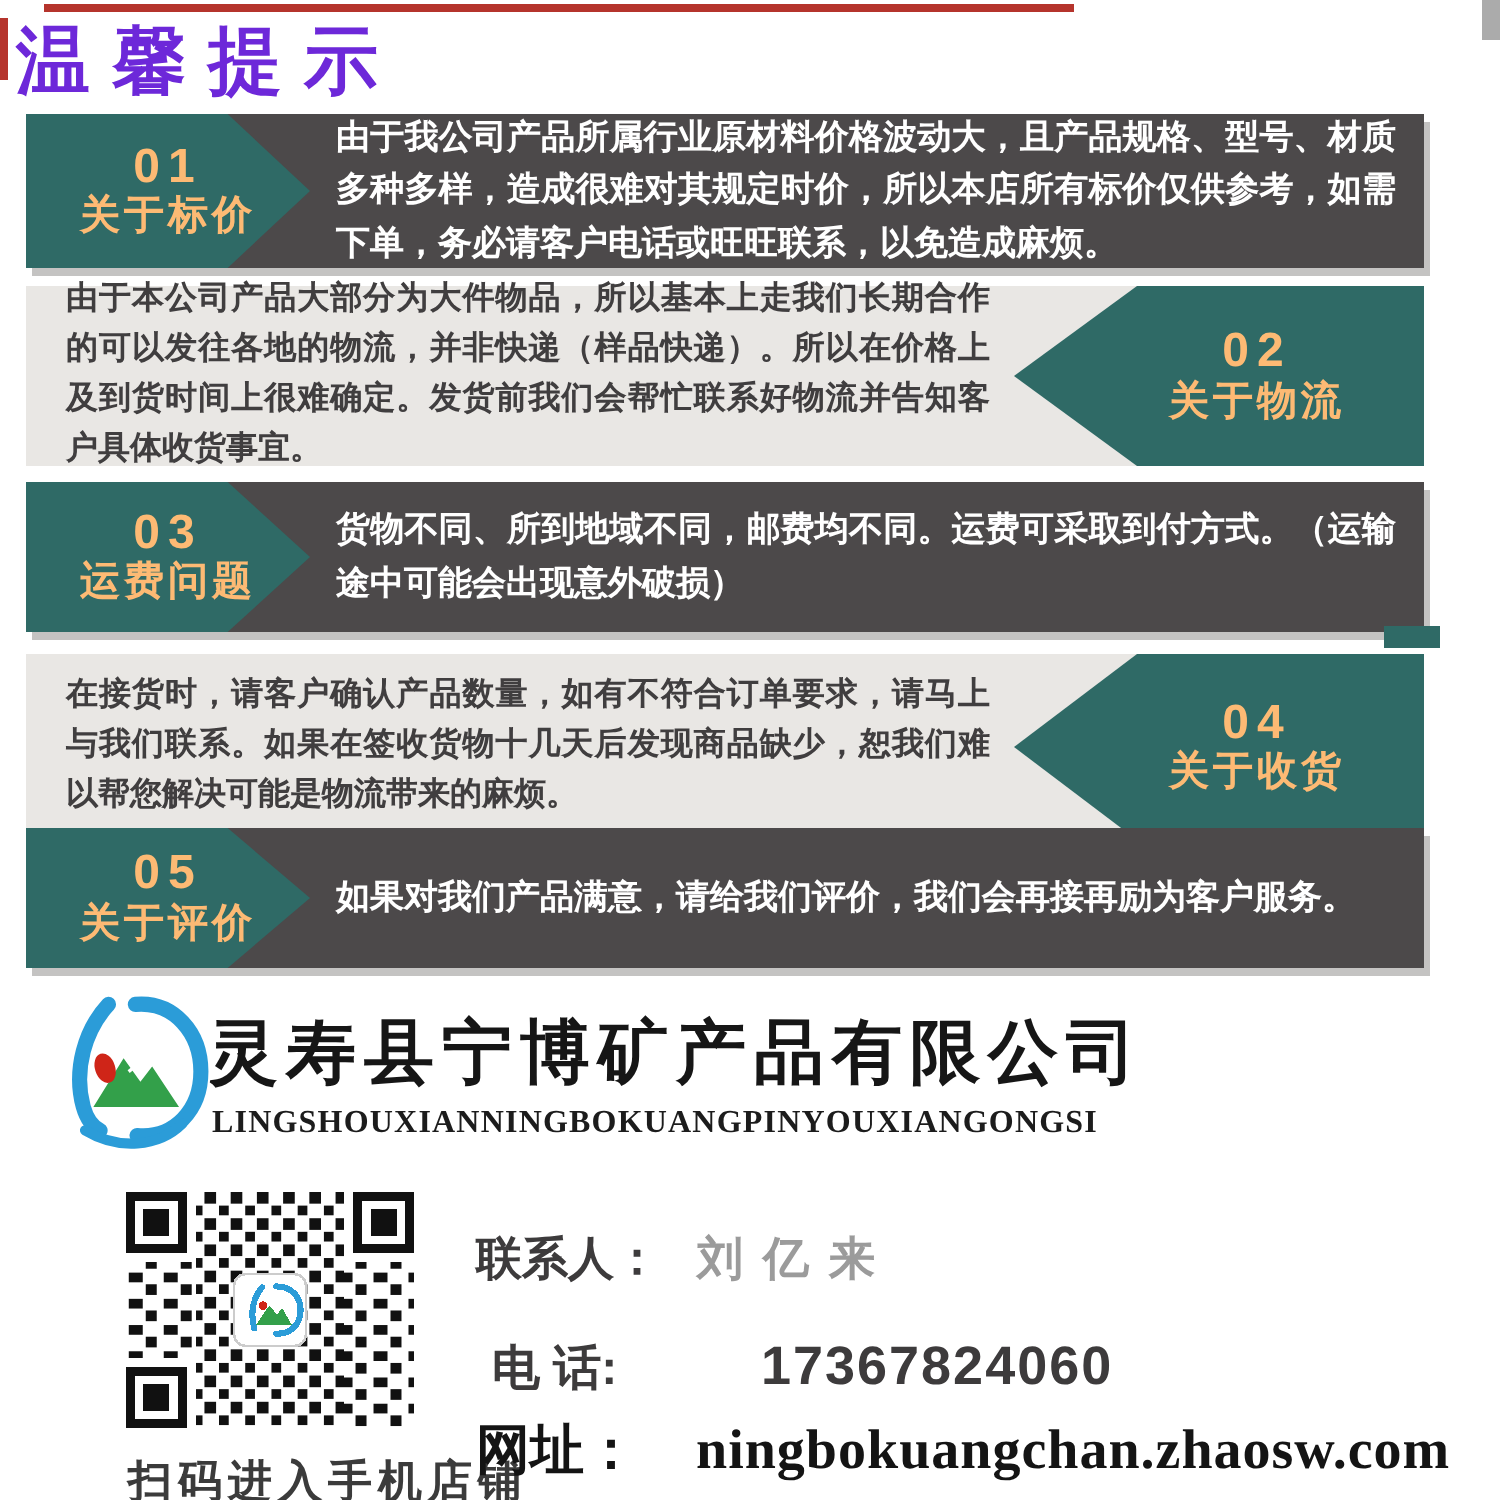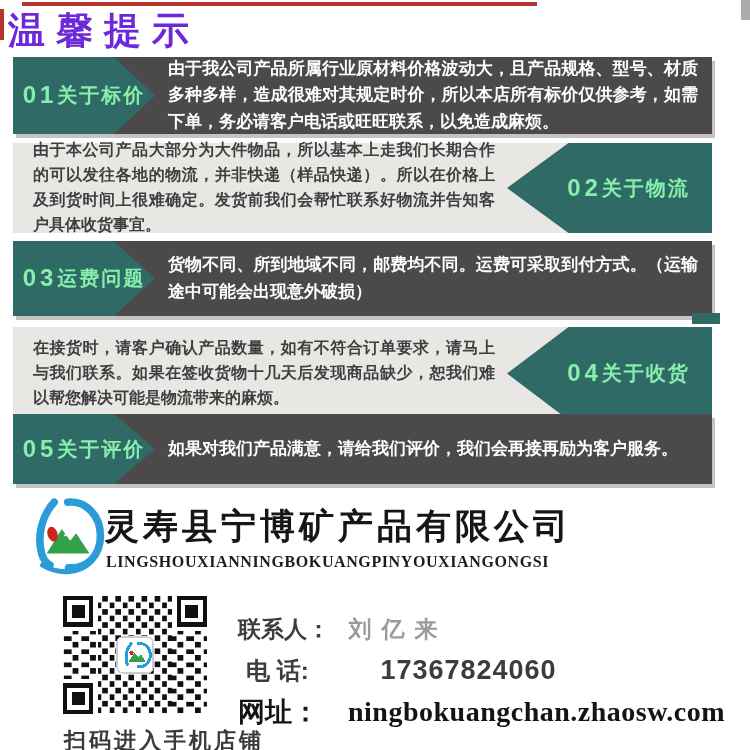--- a/index.html
+++ b/index.html
@@ -15,22 +15,22 @@
   .page-title{
     left:8px;top:6px;font-family:"Liberation Serif","DejaVu Serif",serif;
     font-size:37px;font-weight:700;color:#6d28d9;letter-spacing:11px;white-space:nowrap;
   }
   .corner-smudge{left:741px;top:0;width:9px;height:20px;background:#8f8f8f;opacity:.75;}
 
   
   .bar{left:13px;width:699px;display:flex;align-items:center;}
   .bar.dark{background:#4c494a;box-shadow:3px 4px 0 rgba(148,146,144,.55);}
   .bar.light{background:#e9e7e4;}
-  .pent{position:absolute;top:0;bottom:0;background:#2f6a66;display:flex;flex-direction:row;
-        align-items:center;justify-content:center;color:#86efac;}
+  .pent{position:absolute;top:0;bottom:0;background:#2f6a66;display:flex;flex-direction:column;
+        align-items:center;justify-content:center;color:#fdba74;}
   .pent-left{left:0;width:142px;clip-path:polygon(0 0,71% 0,100% 50%,71% 100%,0 100%);}
   .pent-right{right:0;width:205px;clip-path:polygon(0 50%,30% 0,100% 0,100% 100%,30% 100%);padding-left:38px;box-sizing:border-box;}
   .pent .num{font-size:24px;font-weight:700;letter-spacing:4px;line-height:1.1;}
   .pent .lab{font-size:20px;font-weight:700;letter-spacing:2px;line-height:1.15;white-space:nowrap;}
   .body-txt{margin:14px;font-weight:700;line-height:1.55;text-align:justify;}
   .dark .body-txt{color:#ffffff;font-size:17px;margin-left:155px;width:532px;}
   .light .body-txt{color:#403e3f;font-size:16px;margin-left:20px;width:462px;}
   .teal-notch{position:absolute;right:-8px;bottom:-8px;width:28px;height:11px;background:#2f6a66;}
 
   
@@ -44,21 +44,21 @@
   }
 
   
   .qr-box{left:62px;top:596px;width:146px;height:118px;}
   .qr-caption{left:64px;top:726px;font-size:22px;font-weight:700;color:#3b3b3b;letter-spacing:3px;white-space:nowrap;}
 
   
   .contact{left:238px;top:614px;width:500px;}
   .cline{white-space:nowrap;}
   .cline .clabel{display:inline-block;}
-  .l1{margin-bottom:10px;}
+  .l1{margin-bottom:23px;}
   .l1 .clabel{width:106px;font-size:23px;font-weight:700;color:#3d3b3c;}
   .l1 .cval{font-size:23px;font-weight:700;color:#9b9b9b;letter-spacing:10px;}
   .l2{margin-bottom:7px;}
   .l2 .clabel{width:106px;font-size:24px;font-weight:700;color:#3d3b3c;text-indent:8px;}
   .l2 .cval{font-size:27px;font-weight:700;color:#3d3b3c;letter-spacing:1px;margin-left:32px;}
   .l3,.l4{font-family:"Liberation Serif","DejaVu Serif",serif;margin-bottom:4px;}
   .l3 .clabel,.l4 .clabel{width:106px;font-size:27px;font-weight:700;color:#141414;}
   .l3 .cval{font-size:27px;font-weight:700;color:#141414;letter-spacing:3px;}
   .l4 .cval{font-size:28px;font-weight:700;color:#141414;letter-spacing:.5px;}
 </style>

